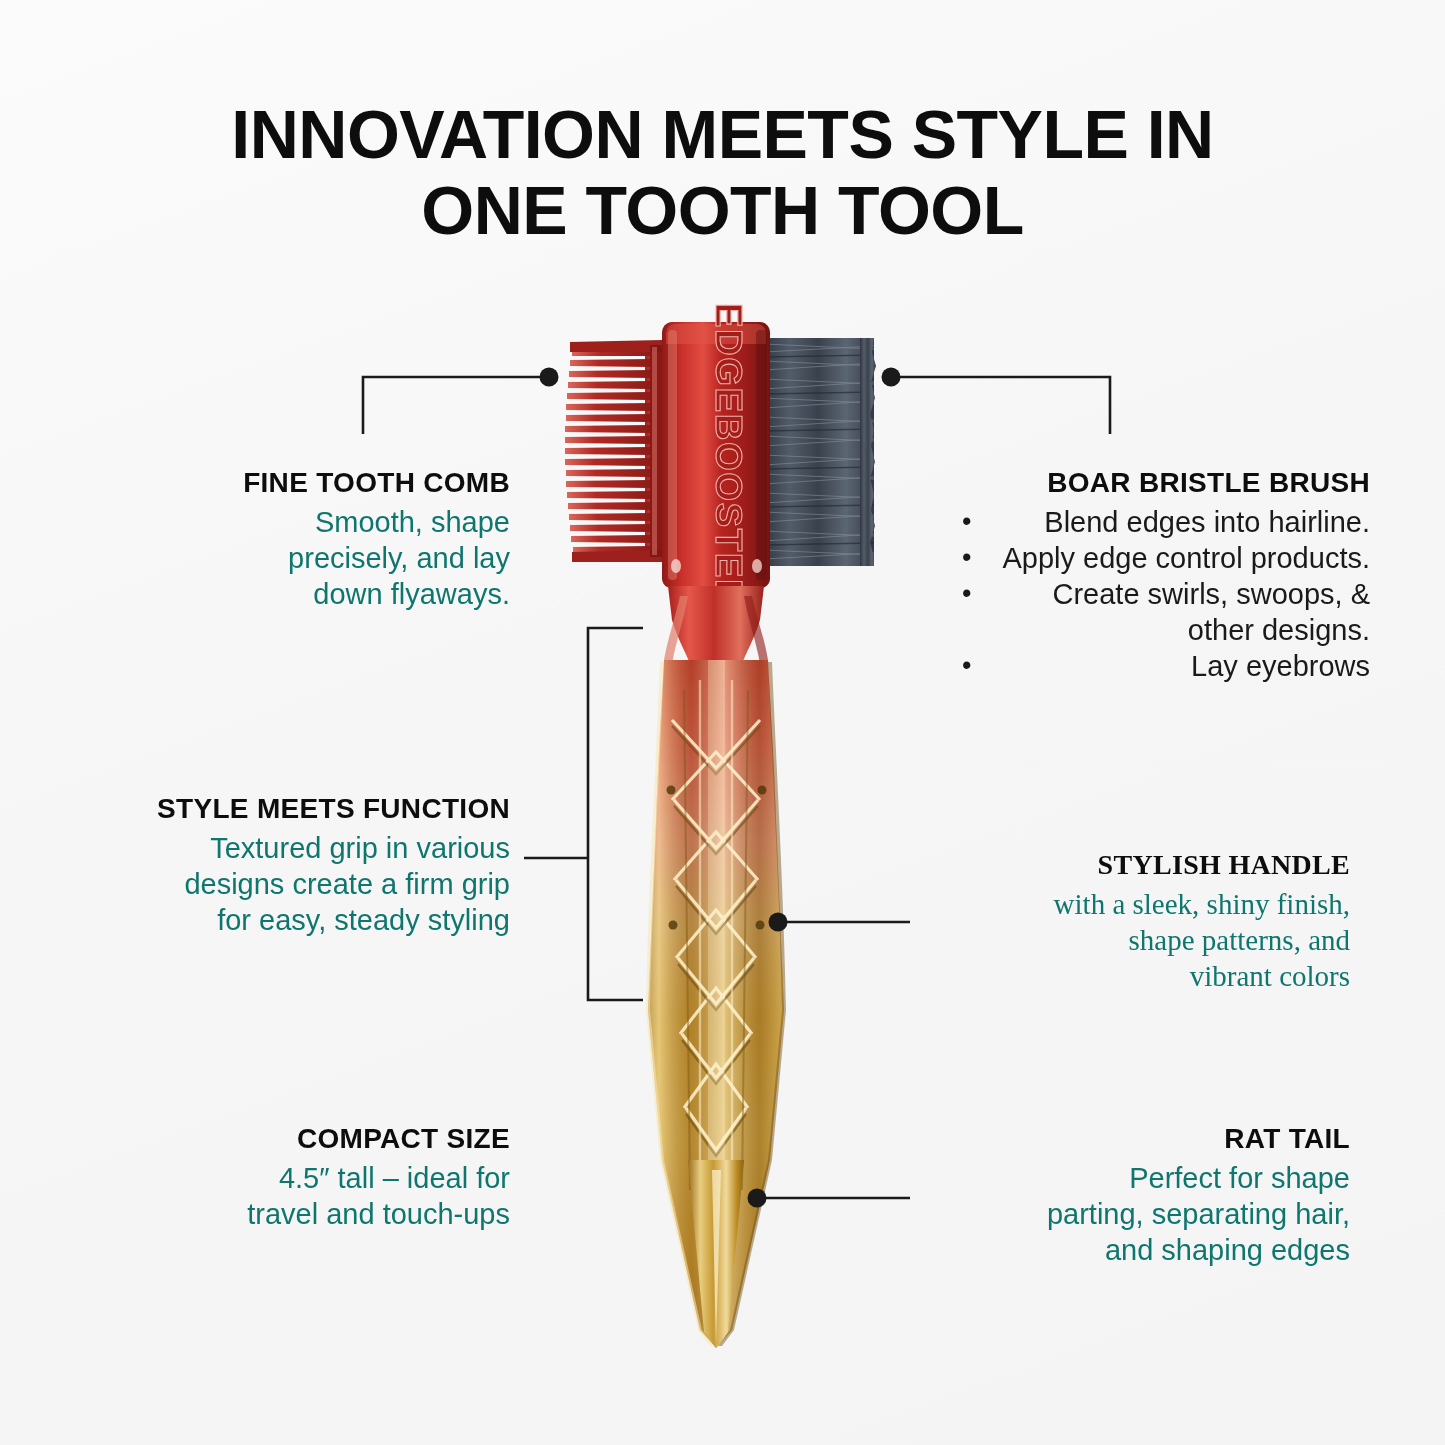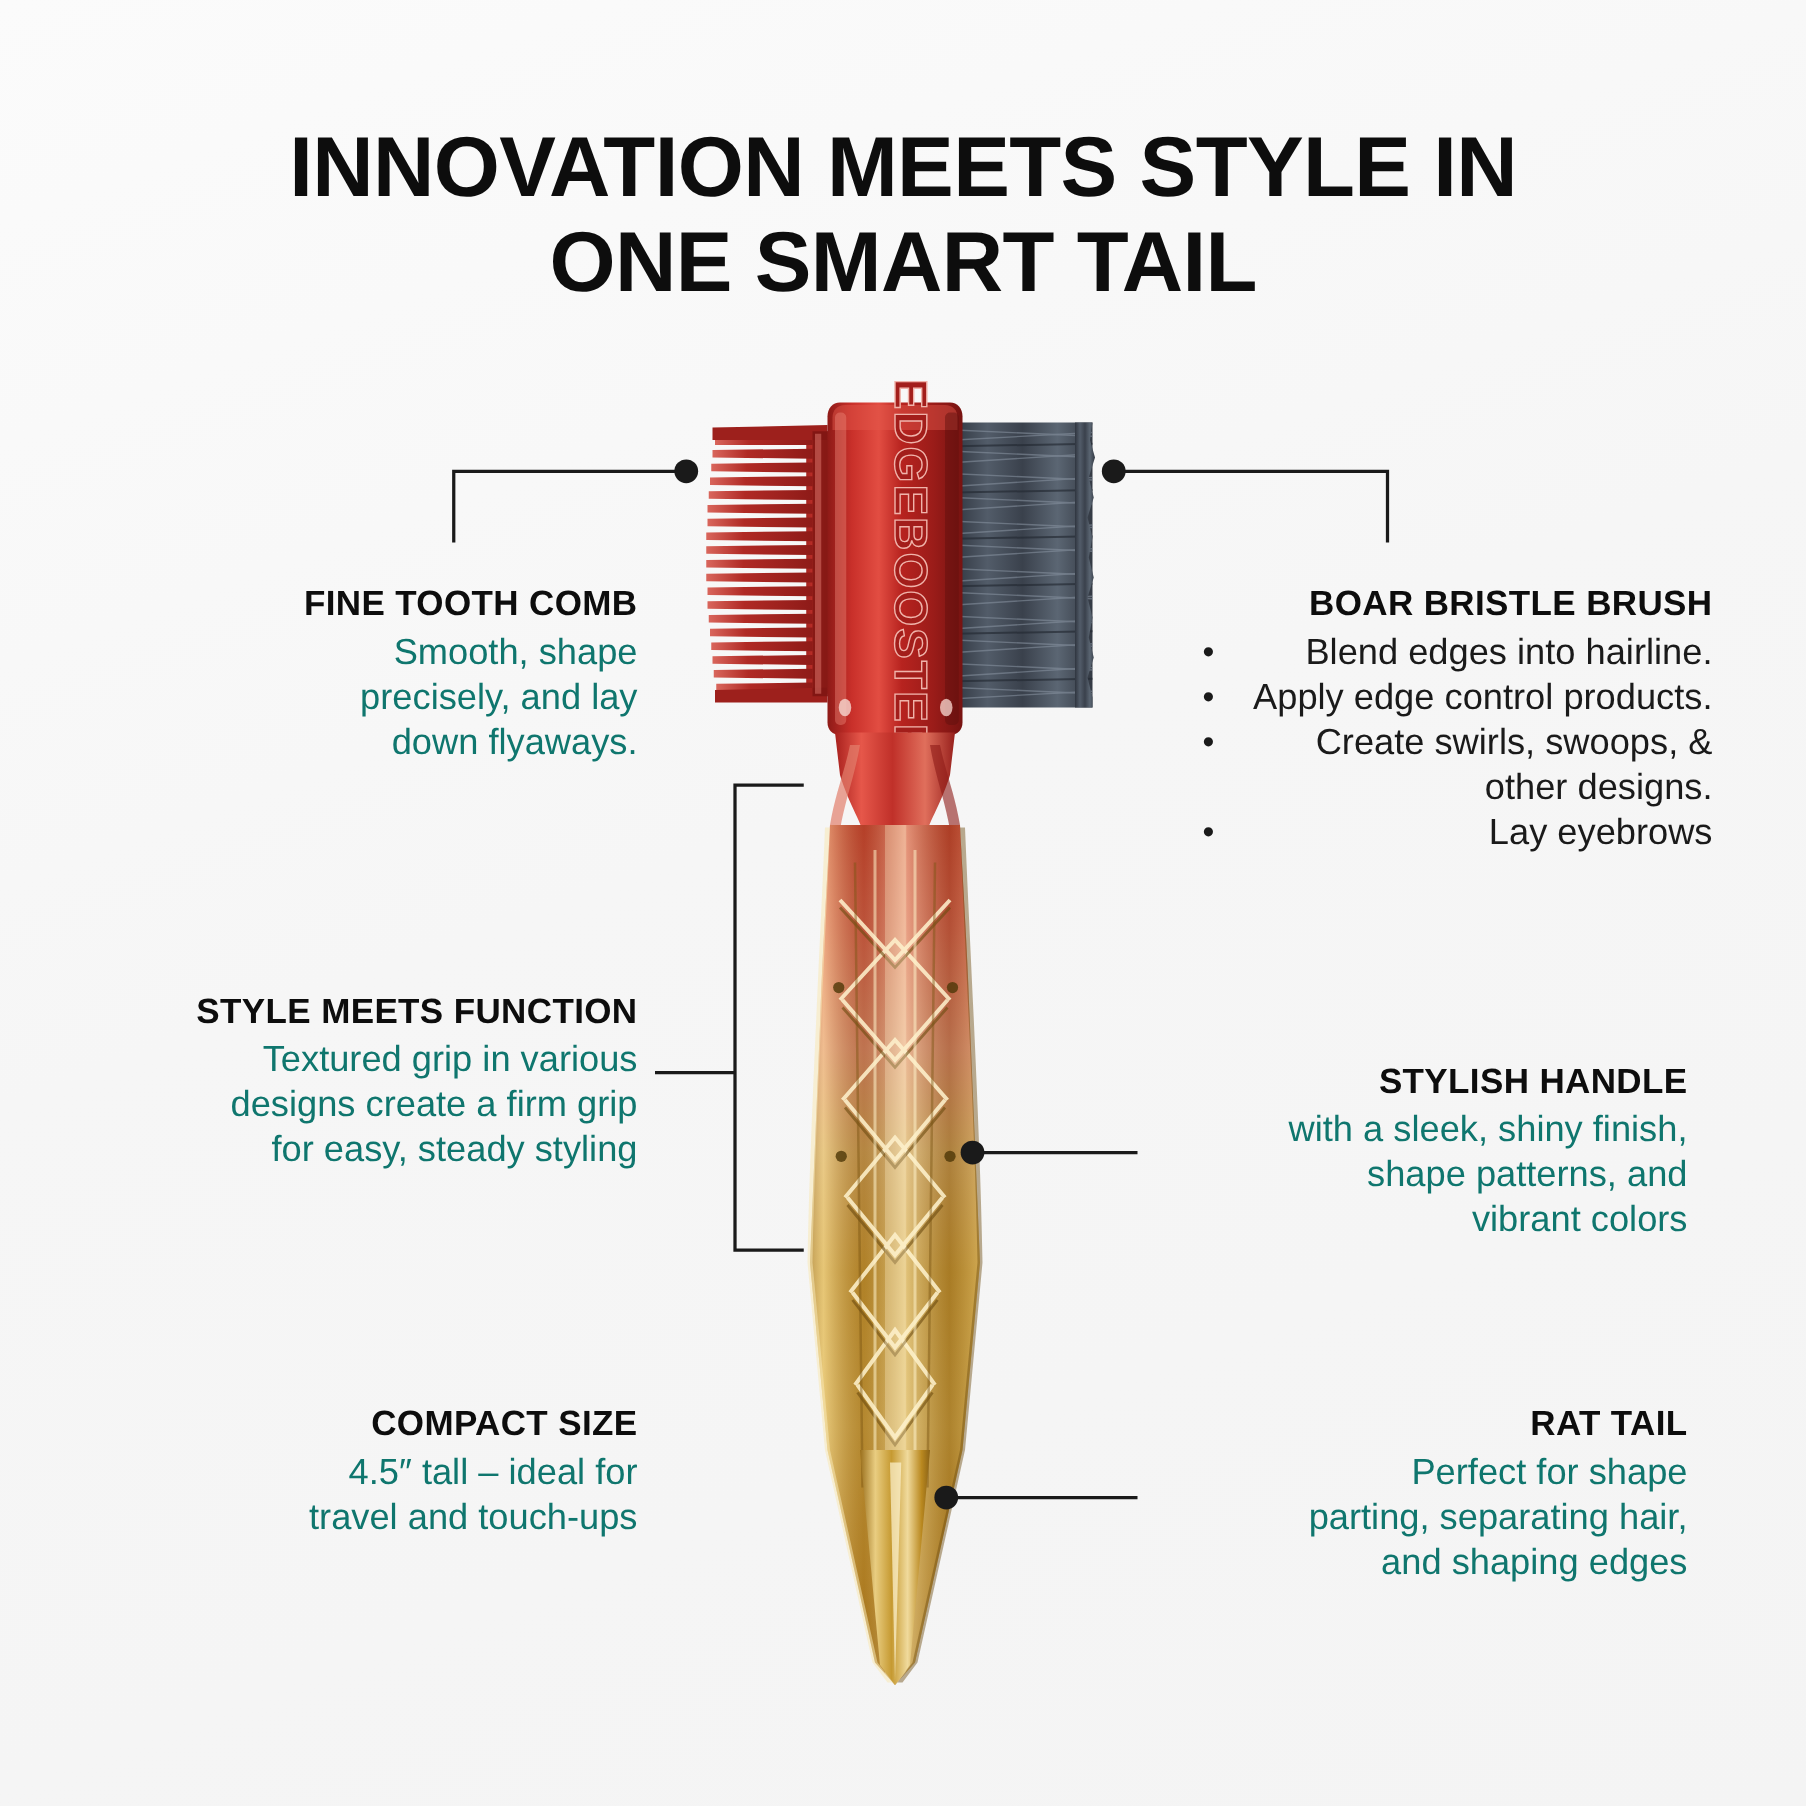--- a/index.html
+++ b/index.html
@@ -77,21 +77,21 @@
     font-size: 27px;
     line-height: 36px;
   }
 
   
   #cl-fine-tooth-comb { left: 118px;  top: 466px;  width: 392px; text-align: right; }
   #cl-style-function  { left: 60px;   top: 792px;  width: 450px; }
   #cl-compact-size    { left: 140px;  top: 1122px; width: 370px; }
 
   #cl-boar-brush      { left: 950px;  top: 466px;  width: 420px; }
-  #cl-stylish-handle  { left: 950px;  top: 848px;  width: 400px; }
+  #cl-stylish-handle  { left: 950px;  top: 848px;  width: 400px; font-family: Liberation Serif, serif; }
   #cl-rat-tail        { left: 950px;  top: 1122px; width: 400px; }
 
   
   #leaders {
     position: absolute;
     left: 0; top: 0;
     width: 1445px; height: 1445px;
     pointer-events: none;
   }
 
@@ -103,21 +103,21 @@
     pointer-events: none;
   }
 </style>
 </head>
 <body>
 
 <div id="stage">
 
   <div class="title">
     <span class="line">INNOVATION MEETS STYLE IN</span>
-    <span class="line">ONE SMART TAIL</span>
+    <span class="line">ONE TOOTH TOOL</span>
   </div>
 
   <svg id="product" viewBox="0 0 1445 1445">
     <defs>
       <linearGradient id="gHeadRed" x1="0" y1="0" x2="1" y2="0">
         <stop offset="0%" stop-color="#8e1a17"></stop>
         <stop offset="18%" stop-color="#c9302a"></stop>
         <stop offset="38%" stop-color="#e24d42"></stop>
         <stop offset="55%" stop-color="#b7231f"></stop>
         <stop offset="78%" stop-color="#9b1c19"></stop>

